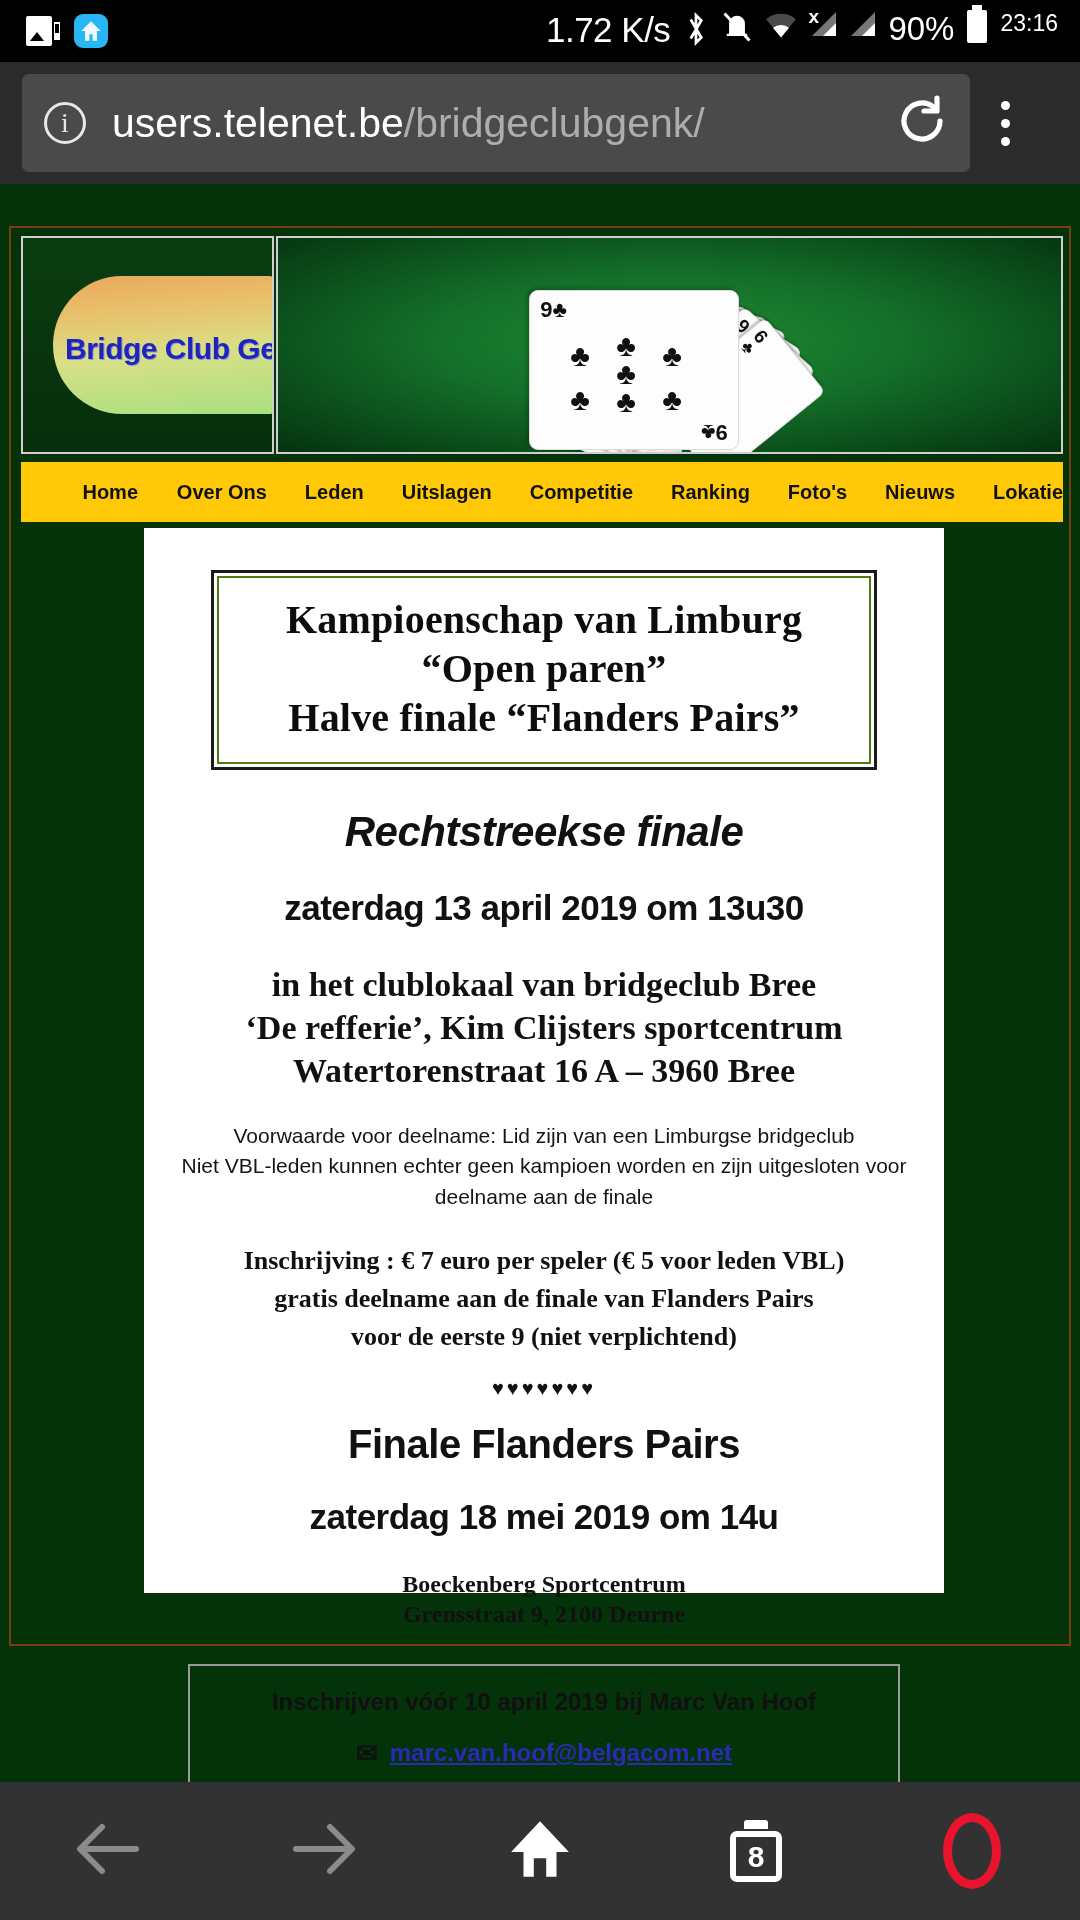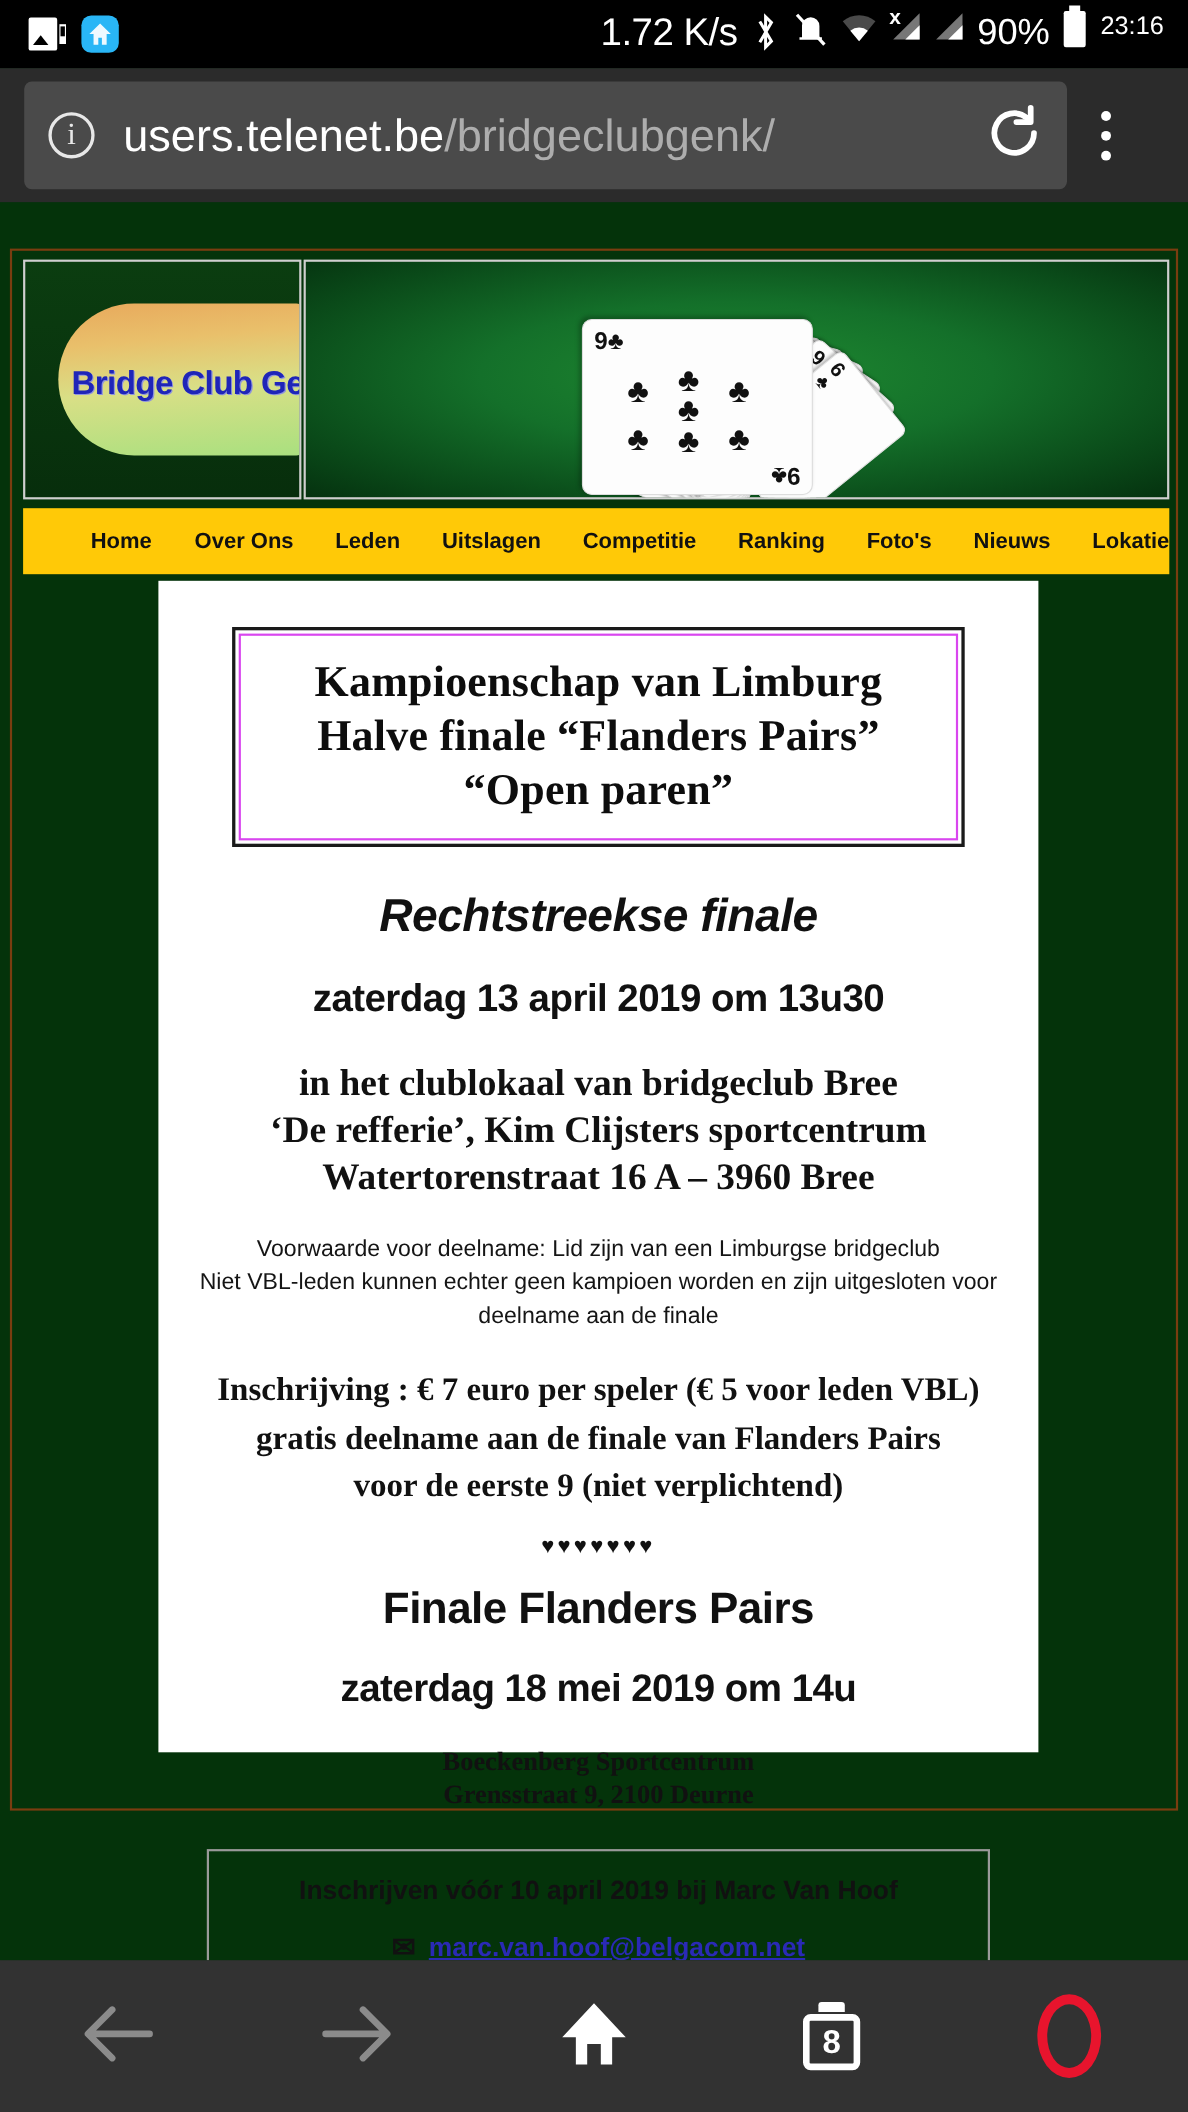--- a/index.html
+++ b/index.html
@@ -134,21 +134,21 @@
   .navbar .navitem { padding:0 0 0 0; }
 
   
   .poster {
     position:absolute; top:300px; left:133px; width:800px; height:1065px;
     background:#fff; padding:28px 30px 20px 30px; text-align:center;
   }
   .titlebox {
     margin:14px auto 0 auto; width:666px; border:3px solid #1a1a1a; padding:3px; background:#fff;
   }
-  .titlebox .inner { border:2px solid #d946ef; padding:18px 10px 20px 10px; }
+  .titlebox .inner { border:2px solid #4d7c0f; padding:18px 10px 20px 10px; }
   .titlebox .tline {
     font-family:"Liberation Serif", serif; font-weight:700; font-size:40px; color:#0d0d0d;
     line-height:1.22; letter-spacing:0.2px;
   }
   .h-direct {
     margin-top:38px; font-family:"Liberation Sans", sans-serif; font-weight:700;
     font-size:42px; color:#111; letter-spacing:-0.5px;font-style:italic;
   }
   .h-date1 {
     margin-top:32px; font-family:"Liberation Sans", sans-serif; font-weight:700;
@@ -157,21 +157,21 @@
   .venue {
     margin-top:36px; font-family:"Liberation Serif", serif; font-weight:700;
     font-size:34px; color:#111; line-height:1.26;
   }
   .cond {
     margin-top:28px; font-family:"Liberation Sans", sans-serif; font-size:21px;
     color:#151515; line-height:1.45;
   }
   .fee {
     margin-top:30px; font-family:"Liberation Serif", serif; font-weight:700;
-    font-size:30px; color:#111; line-height:1.45;
+    font-size:26px; color:#111; line-height:1.45;
   }
   .hearts { margin-top:22px; font-size:20px; color:#111; letter-spacing:3px; }
   .h-finale {
     margin-top:22px; font-family:"Liberation Sans", sans-serif; font-weight:700;
     font-size:40px; color:#111; letter-spacing:-0.5px;
   }
   .h-date2 {
     margin-top:30px; font-family:"Liberation Sans", sans-serif; font-weight:700;
     font-size:35px; color:#111; letter-spacing:-0.5px;
   }
@@ -368,22 +368,22 @@
         <span style="width:42px"></span>
         <a class="navitem" href="#">Nieuws</a>
         <span style="width:42px"></span>
         <a class="navitem" href="#">Lokatie</a>
       </div>
 
       <div class="poster">
         <div class="titlebox">
           <div class="inner">
             <div class="tline">Kampioenschap van Limburg</div>
+            <div class="tline">“Open paren”</div>
             <div class="tline">Halve finale “Flanders Pairs”</div>
-            <div class="tline">“Open paren”</div>
           </div>
         </div>
 
         <div class="h-direct">Rechtstreekse finale</div>
         <div class="h-date1">zaterdag 13 april 2019 om 13u30</div>
 
         <div class="venue">
           <div>in het clublokaal van bridgeclub Bree</div>
           <div>‘De refferie’, Kim Clijsters sportcentrum</div>
           <div>Watertorenstraat 16 A – 3960 Bree</div>

